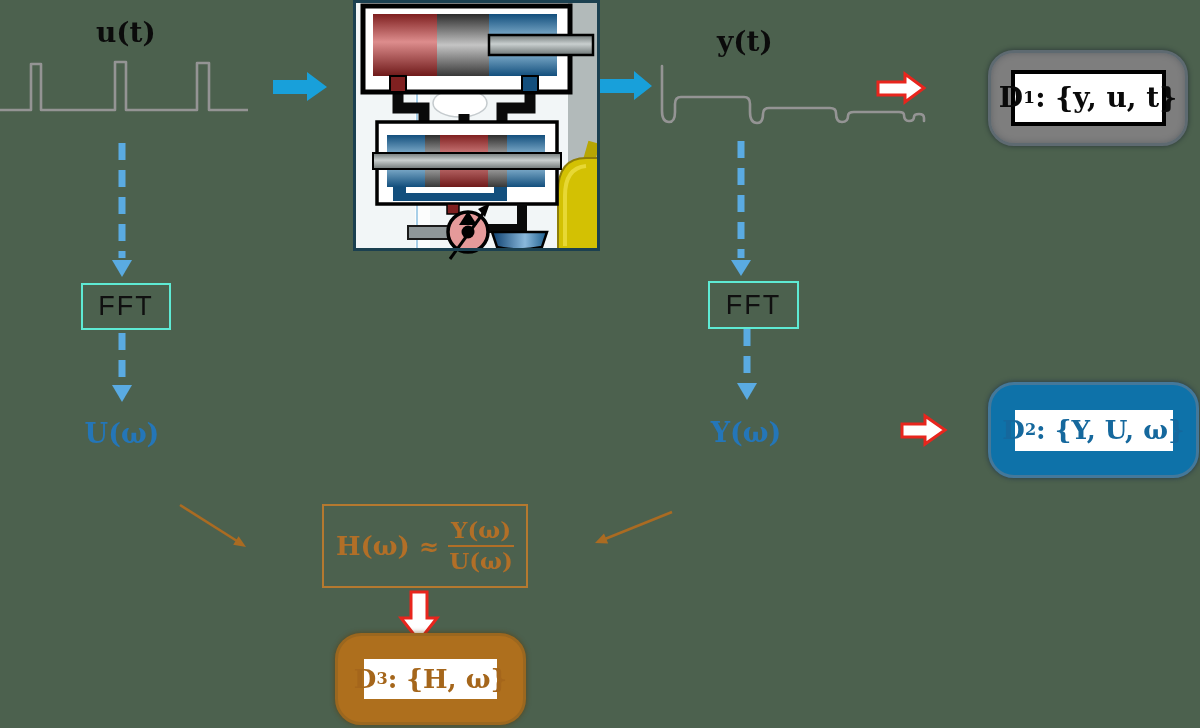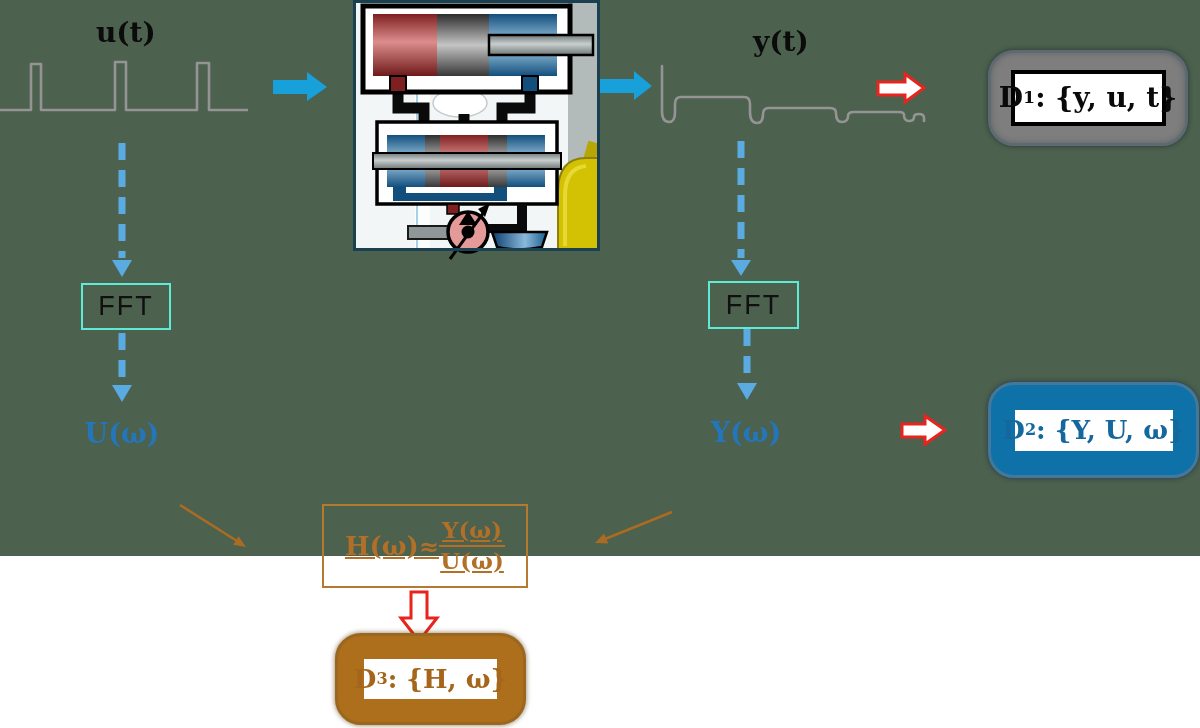--- a/index.html
+++ b/index.html
@@ -1,17 +1,17 @@
 <!DOCTYPE html>
 <html><head>
 <meta charset="utf-8">
 <style>
   html,body{margin:0;padding:0;width:1200px;height:728px;overflow:hidden;}
   #canvas{
-    position:relative;width:1200px;height:556px;
+    position:relative;width:1200px;height:728px;
     background:#4c614e;
     font-family:"DejaVu Serif","Liberation Serif",serif;
   }
   #layer{position:absolute;left:0;top:0;}
   .sig-label{
     position:absolute;color:#0b0b0b;font-weight:bold;font-size:28px;
     font-family:"DejaVu Serif","Liberation Serif",serif;
   }
   .freq-label{
     position:absolute;color:#2476b8;font-weight:bold;font-size:27px;
@@ -50,22 +50,22 @@
     left:335px;top:633px;width:185px;height:86px;border-radius:26px;
     background:#ae6f1d;border:3px solid #9b671f;
     box-shadow:0 0 4px 1px rgba(90,60,10,0.5);
   }
   #d3-box .dbox-inner{
     width:133px;height:40px;color:#a5661b;font-size:26px;font-weight:bold;
   }
   #formula-box{
     position:absolute;left:322px;top:504px;width:202px;height:80px;
     border:2px solid #b5792f;color:#b26f27;
-    display:flex;align-items:center;justify-content:center;
-    font-weight:bold;font-size:26px;text-decoration:underline;
+    display:flex;align-items:center;justify-content:center;gap:9px;
+    font-weight:bold;font-size:26px;
   }
   #formula-box .approx{font-size:24px;font-weight:bold;}
   .frac{display:inline-flex;flex-direction:column;text-align:center;font-size:23px;line-height:1.08;}
   .frac .num{border-bottom:2px solid #b26f27;padding:0 3px 2px 3px;}
   .frac .den{padding-top:2px;}
 </style>
 </head>
 <body>
 
 <div id="canvas">
@@ -189,21 +189,21 @@
       <line x1="180" y1="505" x2="237" y2="541" stroke-width="2.6"></line>
       <polygon points="246,547 233.2,544.7 238.6,536.3" stroke="none"></polygon>
       <line x1="672" y1="512" x2="605" y2="539" stroke-width="2.6"></line>
       <polygon points="595,543 604,533.4 608.2,543.6" stroke="none"></polygon>
     </g>
 
     <polygon points="411,592 427,592 427,618 437,618 419,641 401,618 411,618" fill="#ffffff" stroke="#e8251d" stroke-width="3"></polygon>
   </svg>
 
   <div class="sig-label" style="left:96px;top:16px;">u(t)</div>
-  <div class="sig-label" style="left:717px;top:25px;margin-left:36px;">y(t)</div>
+  <div class="sig-label" style="left:717px;top:25px;">y(t)</div>
 
   <div class="fft-box" style="left:81px;top:283px;width:86px;height:43px;">FFT</div>
   <div class="fft-box" style="left:708px;top:281px;width:87px;height:44px;">FFT</div>
 
   <div class="freq-label" style="left:62px;top:418px;">U(ω)</div>
   <div class="freq-label" style="left:686px;top:417px;">Y(ω)</div>
 
   <div class="dbox" id="d1-box">
     <div class="dbox-inner">
         <span>D</span>

